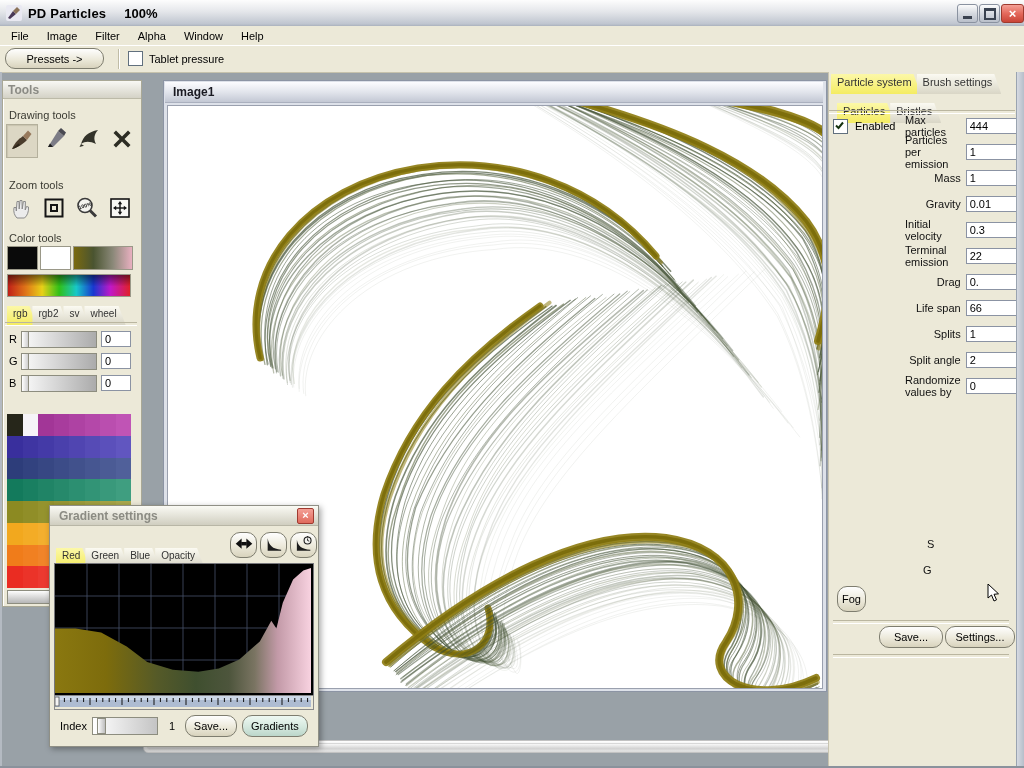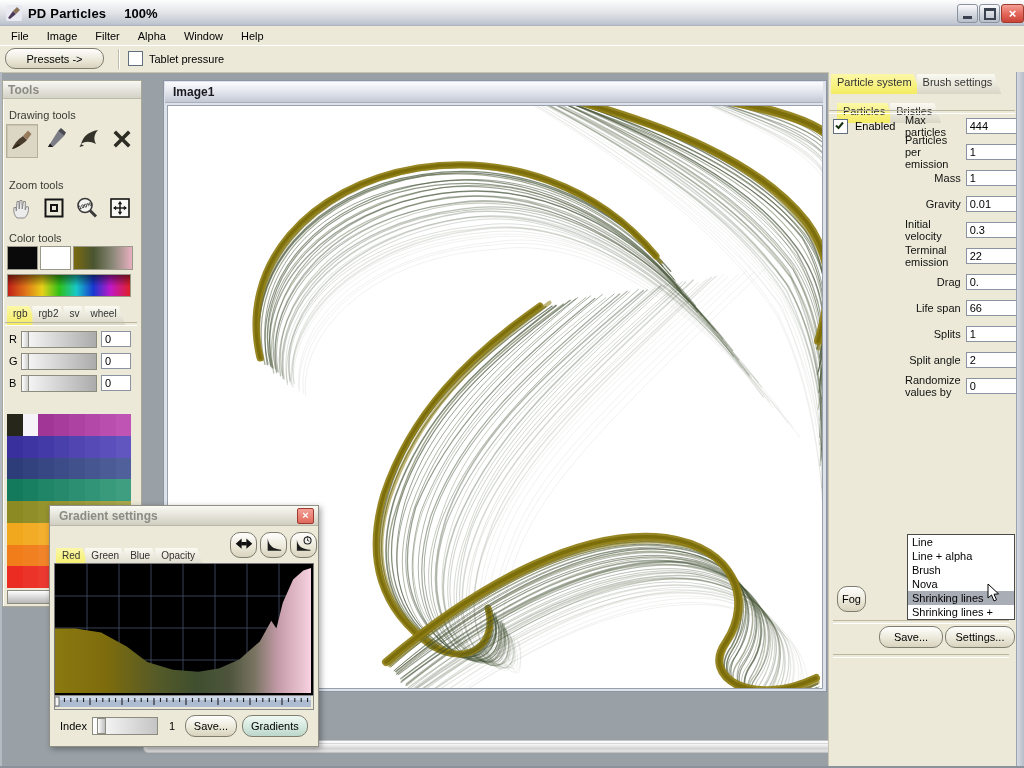--- a/index.html
+++ b/index.html
@@ -611,28 +611,20 @@
       <div class="pp-row" id="style-row">
         <span class="lbl">Style</span>
         <div id="style-combo">
           <span id="style-value">rinking lines</span>
           <span id="combo-arrow">▼</span>
         </div>
       </div>
     </div>
     <span class="abs frag" style="left:98px;top:466px;z-index:21">S</span>
     <span class="abs frag" style="left:94px;top:492px;z-index:21">G</span>
-    <div id="style-dropdown" class="abs">
-        <div class="dd-item">Line</div>
-        <div class="dd-item">Line + alpha</div>
-        <div class="dd-item">Brush</div>
-        <div class="dd-item">Nova</div>
-        <div class="dd-item hl">Shrinking lines</div>
-        <div class="dd-item">Shrinking lines +</div>
-      </div>
     <svg id="cursor" class="abs" viewBox="0 0 14 18">
       <path d="M1 0 L1 14 L4.5 11 L7 17 L9.5 15.8 L7 10.3 L11.5 9.8 Z" fill="#fff" stroke="#000" stroke-width="1"></path>
     </svg>
     <div id="fog-btn" class="abs xp-btn">Fog</div>
     <div id="pp-groove2" class="abs groove"></div>
     <div id="save-btn" class="abs xp-btn">Save...</div>
     <div id="settings-btn" class="abs xp-btn">Settings...</div>
     <div id="pp-groove3" class="abs groove"></div>
   </div>
 

